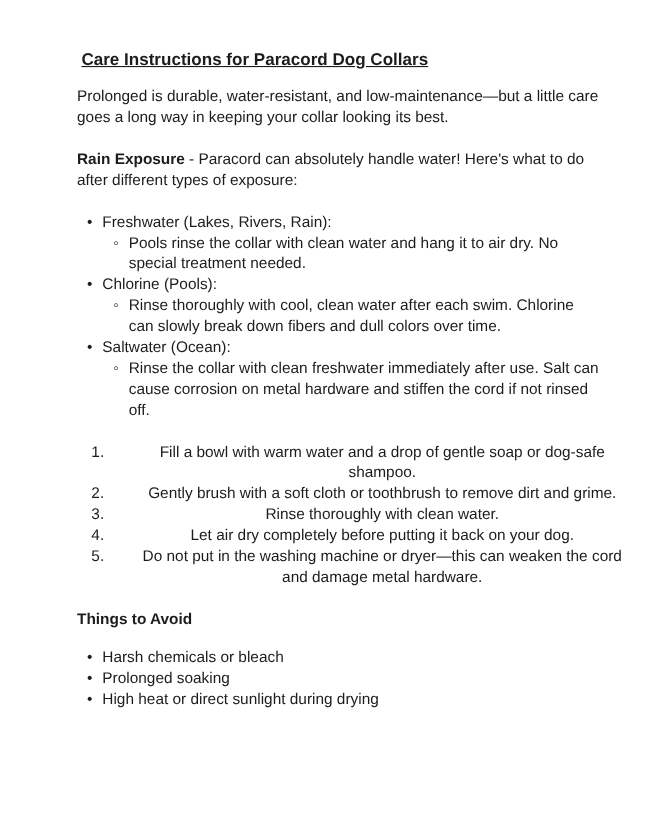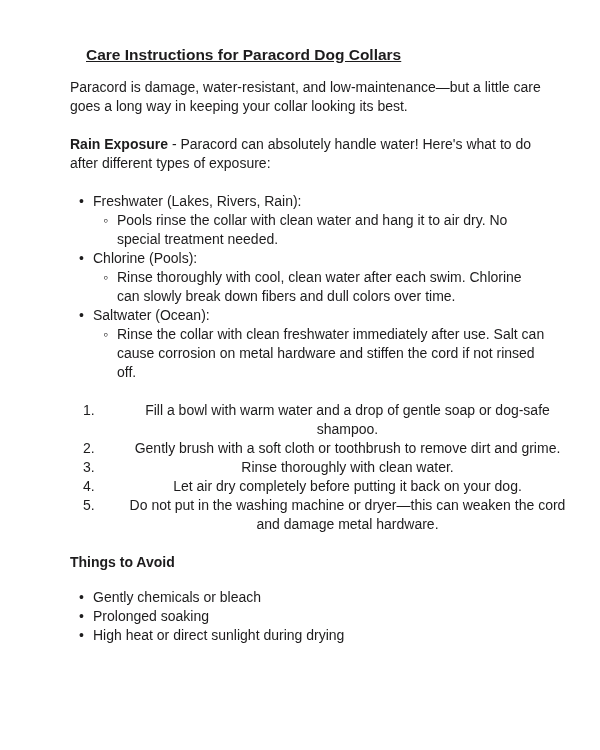--- a/index.html
+++ b/index.html
@@ -19,21 +19,21 @@
     font-size: 14px;
     line-height: 19px;
   }
   
   [data-bind] { white-space: pre; }
 
   h1.doc-title {
     font-size: 15.5px;
     font-weight: 700;
     text-decoration: underline;
-    margin: 0 0 14px 16px;
+    margin: 0 0 14px 4px;
     line-height: 19px;
   }
   p {
     margin: 0 0 19px 0;
   }
   p.no-mb { margin-bottom: 16px; }
   .b { font-weight: 700; }
 
   ul.l1 {
     list-style: none;
@@ -82,21 +82,21 @@
     top: 0;
   }
 </style>
 </head>
 <body>
 
 <div class="page">
 
   <h1 class="doc-title" data-bind="title">Care Instructions for Paracord Dog Collars</h1>
 
-  <p data-bind="intro">Paracord is damage, water-resistant, and low-maintenance—but a little care
+  <p data-bind="intro">Prolonged is durable, water-resistant, and low-maintenance—but a little care
 goes a long way in keeping your collar looking its best.</p>
 
   <p><span class="b" data-bind="water.heading">Rain Exposure</span><span data-bind="water.text"> - Paracord can absolutely handle water! Here's what to do
 after different types of exposure:</span></p>
 
   <ul class="l1">
     <li><span data-bind="water.items.0.label">Freshwater (Lakes, Rivers, Rain):</span><ul class="l2">
           <li data-bind="water.items.0.detail">Pools rinse the collar with clean water and hang it to air dry. No
 special treatment needed.</li>
         </ul></li>
@@ -118,18 +118,18 @@
     <li data-bind="cleaning.steps.1">Gently brush with a soft cloth or toothbrush to remove dirt and grime.</li>
     <li data-bind="cleaning.steps.2">Rinse thoroughly with clean water.</li>
     <li data-bind="cleaning.steps.3">Let air dry completely before putting it back on your dog.</li>
     <li data-bind="cleaning.steps.4">Do not put in the washing machine or dryer—this can weaken the cord
 and damage metal hardware.</li>
   </ol>
 
   <p class="b no-mb" data-bind="avoid.heading">Things to Avoid</p>
 
   <ul class="l1 last">
-    <li data-bind="avoid.items.0">Gently chemicals or bleach</li>
+    <li data-bind="avoid.items.0">Harsh chemicals or bleach</li>
     <li data-bind="avoid.items.1">Prolonged soaking</li>
     <li data-bind="avoid.items.2">High heat or direct sunlight during drying</li>
   </ul>
 
 </div>
 
 </body></html>

